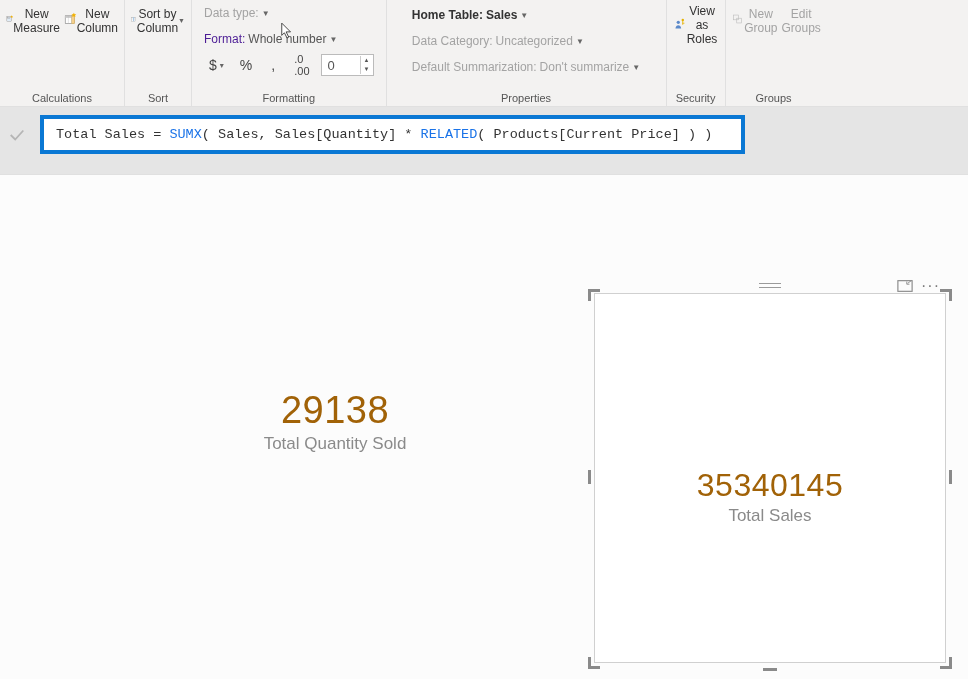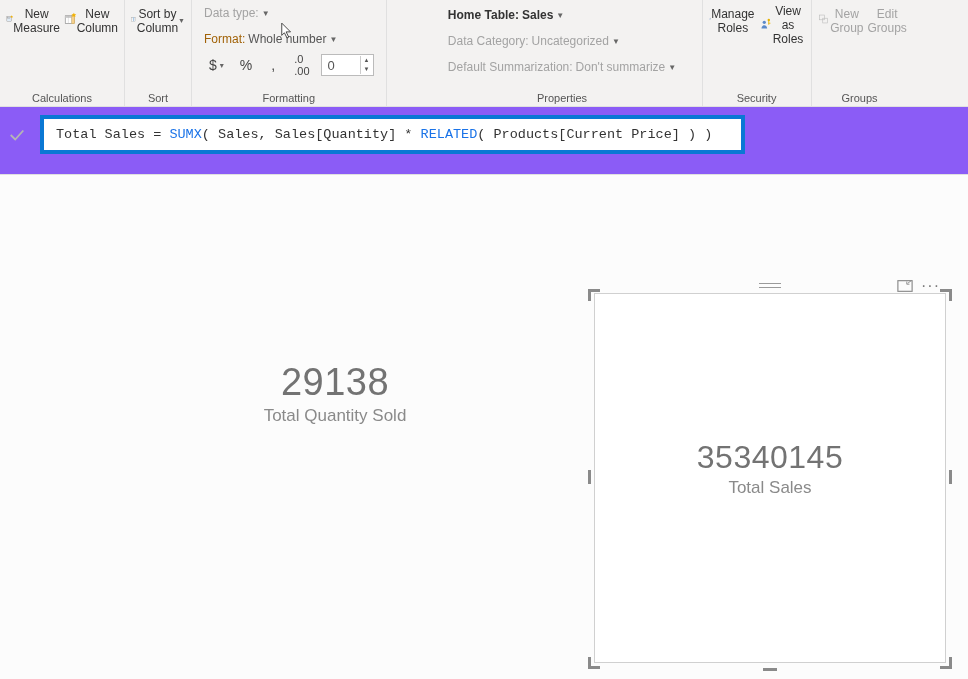--- a/index.html
+++ b/index.html
@@ -83,21 +83,21 @@
     border: 1px solid #bbb; background: #fff; height: 22px;
   }
   .dec-input .val { width: 38px; text-align: left; padding: 0 6px; font-size: 13px; }
   .dec-input .spin {
     display: flex; flex-direction: column; border-left: 1px solid #ccc;
   }
   .dec-input .spin span { font-size: 6px; line-height: 9px; padding: 0 3px; color: #555; }
 
   
   .fbar-wrap {
-    background: #8b5cf6;
+    background: #e5e5e5;
     border-bottom: 1px solid #e0e0e0;
     padding: 8px 0 20px 0;
     display: flex;
     align-items: center;
     gap: 6px;
   }
   .fbar-check {
     width: 34px; height: 36px;
     display: flex; align-items: center; justify-content: center;
   }
@@ -119,22 +119,23 @@
     height: 510px;
     background: #fcfcfc;
   }
   .card {
     position: absolute;
     text-align: center;
   }
   .card .value {
     font-size: 38px;
     font-weight: 400;
-    color: #737373;
+    color: #a16207;
     letter-spacing: 0.5px;
+    margin-top: 28px;
   }
   .card .label {
     font-size: 17px;
     color: #8a8a8a;
     margin-top: 2px;
   }
   .card1 { left: 225px; top: 186px; width: 220px; }
 
   .selwrap {
     position: absolute;
@@ -244,21 +245,21 @@
   </div>
 
   <div class="rgroup" style="min-width:176px;">
     <div class="body">
       <div class="fmt-body">
         <div class="fmt-row dim dd">
           <span>Data type:</span>
           <span class="caret">▼</span>
         </div>
         <div class="fmt-row dd">
-          <span style="color:#a16207;">Format:</span>
+          <span style="color:#4c1d95;">Format:</span>
           <span>Whole number</span>
           <span class="caret">▼</span>
         </div>
         <div class="fmt-row fmt-toolbar">
           <span class="pill dd">
             <span>$</span>
             <span class="caret">▾</span>
           </span>
           <span class="pill">%</span>
           <span class="pill">,</span>
@@ -269,21 +270,21 @@
                 <span>▲</span>
                 <span>▼</span>
               </span>
           </span>
         </div>
       </div>
     </div>
     <div class="label">Formatting</div>
   </div>
 
-  <div class="rgroup" style="min-width:280px;margin-left:36px;">
+  <div class="rgroup" style="min-width:280px;">
     <div class="body">
       <div class="fmt-body" style="padding-top:2px;">
         <div class="fmt-row dd">
           <b style="color:#333;font-weight:600;">Home Table:</b>
           <b style="color:#333;font-weight:600;">Sales</b>
           <span class="caret">▼</span>
         </div>
         <div class="fmt-row dim dd">
           <span>Data Category:</span>
           <span>Uncategorized</span>
@@ -294,34 +295,20 @@
           <span>Don't summarize</span>
           <span class="caret">▼</span>
         </div>
       </div>
     </div>
     <div class="label">Properties</div>
   </div>
 
   <div class="rgroup">
     <div class="body">
-      <div class="bigbtn narrow">
-        <svg width="30" height="30" viewBox="0 0 32 32">
-          <circle cx="12" cy="11" r="4" fill="#5b89c9"></circle>
-            <path d="M5 26c0-5 4-8 7-8s7 3 7 8" fill="#5b89c9"></path>
-          <circle cx="23" cy="9" r="5" fill="none" stroke="#888" stroke-width="2"></circle>
-          <g stroke="#888" stroke-width="2">
-              <line x1="23" y1="2" x2="23" y2="4"></line>
-              <line x1="23" y1="14" x2="23" y2="16"></line>
-              <line x1="16" y1="9" x2="18" y2="9"></line>
-              <line x1="28" y1="9" x2="30" y2="9"></line>
-            </g>
-        </svg>
-        <span>Manage Roles</span>
-      </div>
       <div class="bigbtn narrow">
         <svg width="30" height="30" viewBox="0 0 32 32">
           <circle cx="13" cy="12" r="4" fill="#5b89c9"></circle>
             <path d="M6 27c0-5 4-8 7-8s7 3 7 8" fill="#5b89c9"></path>
           <circle cx="24" cy="6" r="3" fill="#e6b200"></circle>
             <rect x="23" y="8" width="2" height="10" fill="#e6b200"></rect>
             <rect x="23" y="13" width="5" height="2" fill="#e6b200"></rect>
         </svg>
         <span>View as Roles</span>
       </div>

